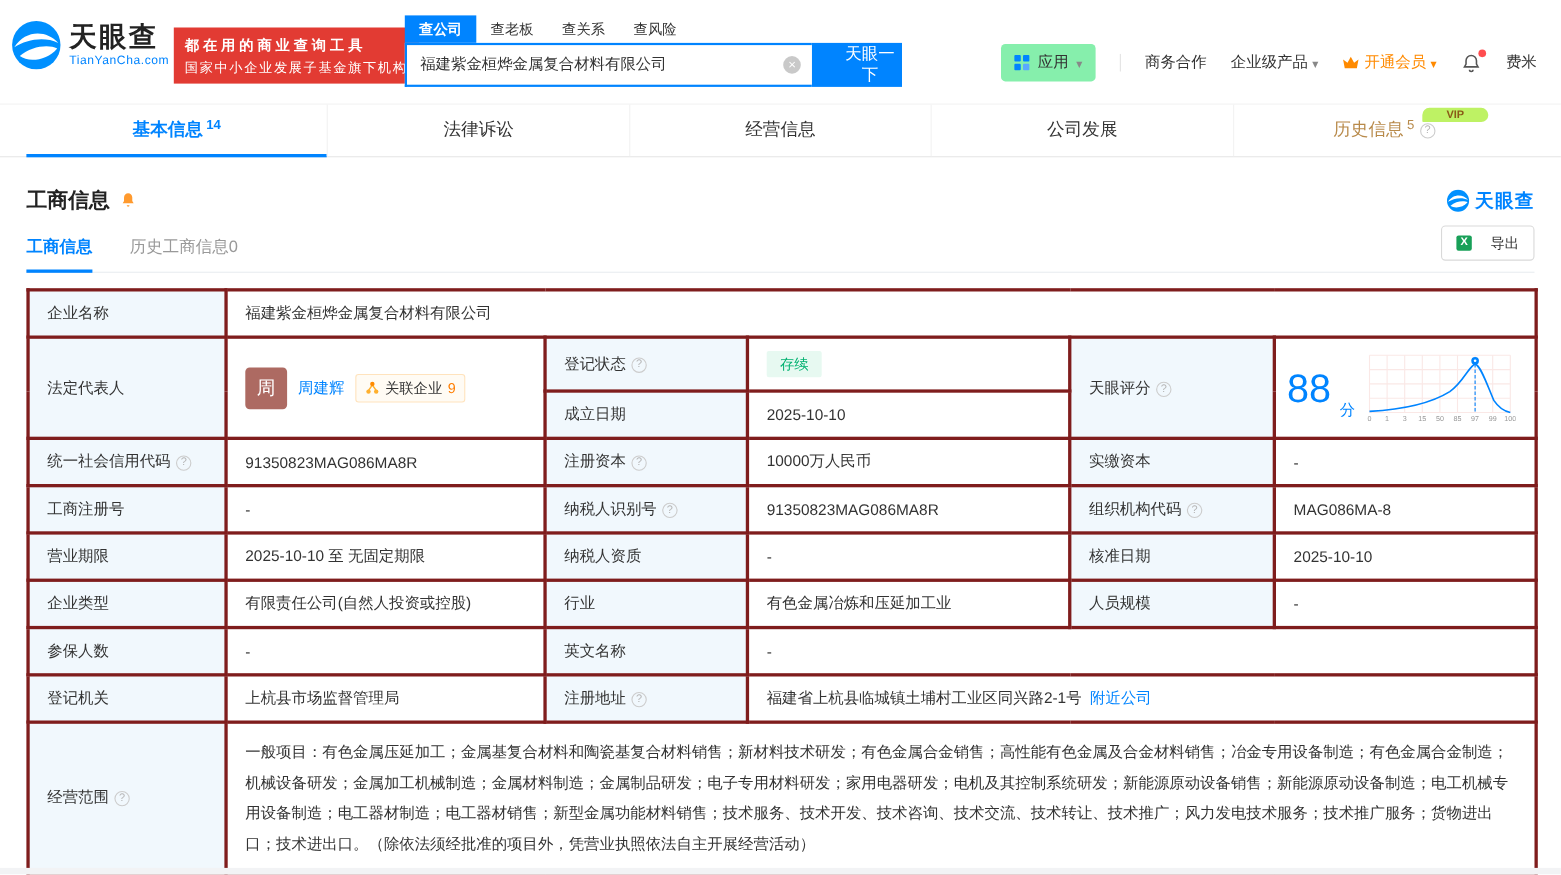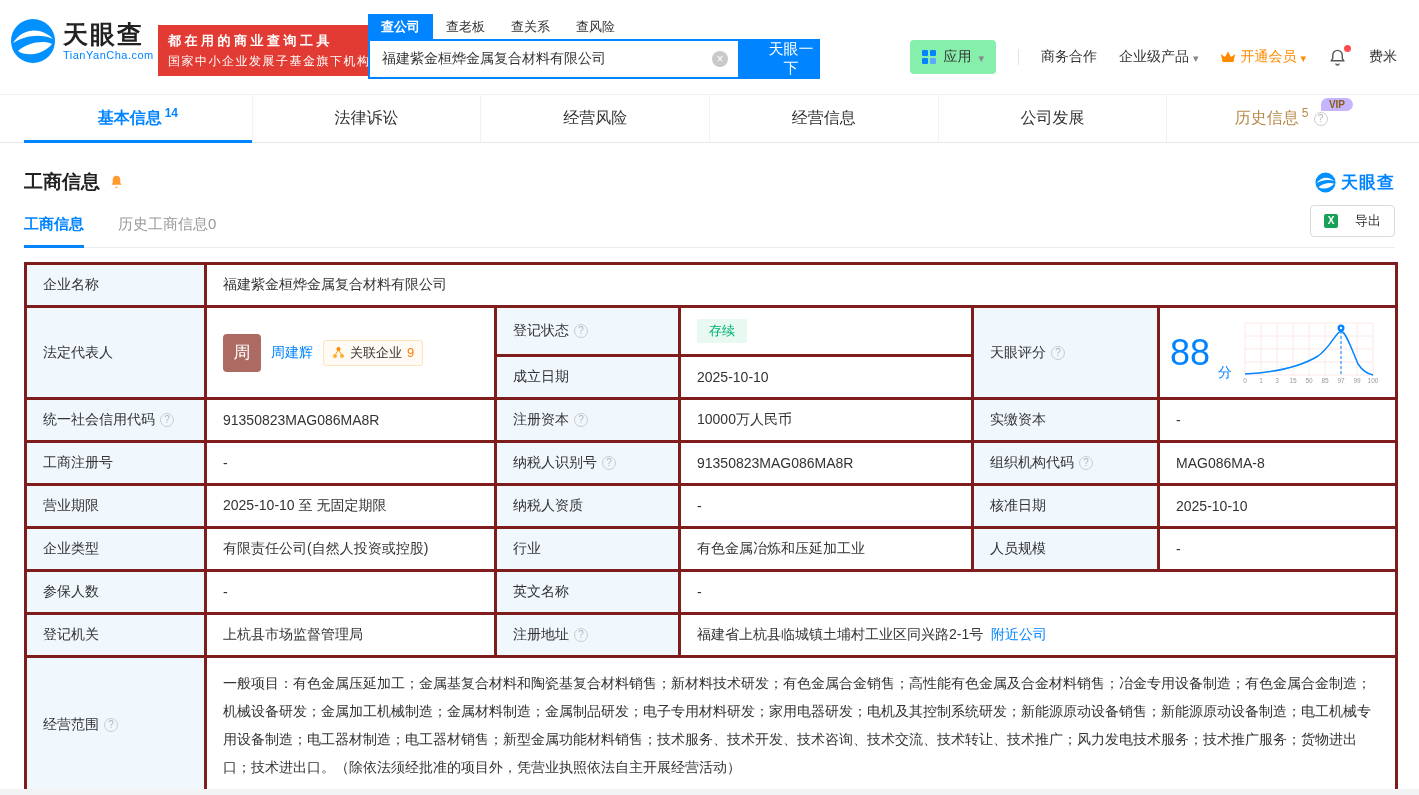--- a/index.html
+++ b/index.html
@@ -37,21 +37,21 @@
   .red-dot { position:absolute; top:-3px; right:-4px; width:7px; height:7px; border-radius:50%; background:#ff4d4f; }
   
   .main-tabs { display:flex; height:49px; border-top:1px solid #f0f0f0; border-bottom:1px solid #e7e7e7; padding:0 24px; }
   .main-tab { flex:1; position:relative; display:flex; align-items:center; justify-content:center; font-size:16px; color:#333; cursor:pointer; border-left:1px solid #f2f2f2; }
   .main-tab:first-child { border-left:none; }
   .main-tab.active { color:#0084ff; font-weight:bold; }
   .main-tab.active::after { content:""; position:absolute; left:0; right:0; bottom:-1px; height:3px; background:#0084ff; }
   .tab-count { font-size:12px; margin-left:3px; transform:translateY(-6px); color:#0084ff; }
   .main-tab.gold { color:#b88a4a; }
   .main-tab.gold .tab-count { color:#b88a4a; }
-  .vip-badge { position:absolute; top:3px; right:42px; background:#c4b5fd; color:#8a5b17; font-size:10px; font-weight:bold; padding:1px 8px; border-radius:7px 7px 7px 1px; }
+  .vip-badge { position:absolute; top:3px; right:42px; background:#bef264; color:#8a5b17; font-size:10px; font-weight:bold; padding:1px 22px; border-radius:7px 7px 7px 1px; }
   .q { display:inline-block; width:14px; height:14px; line-height:12px; text-align:center; border:1px solid #ccc; border-radius:50%; font-size:10px; color:#b5b5b5; margin-left:5px; vertical-align:1px; cursor:pointer; }
   .q::before { content:"?"; }
   
   .section-head { display:flex; align-items:center; margin:26px 24px 0; }
   .section-title { font-size:19px; font-weight:bold; color:#222; }
   .bell-orange { margin-left:9px; display:flex; cursor:pointer; }
   .brand-right { margin-left:auto; display:flex; align-items:center; gap:5px; }
   .brand-right .txt { font-size:17px; font-weight:bold; color:#0084ff; letter-spacing:1px; }
   .subtab-row { position:relative; display:flex; align-items:flex-end; margin:20px 24px 0; border-bottom:1px solid #e9edf0; }
   .subtab { font-size:15px; padding-bottom:13px; margin-right:34px; cursor:pointer; position:relative; color:#333; font-weight:bold; }
@@ -154,23 +154,20 @@
   </div>
 </header>
 
 <nav class="main-tabs">
   <div class="main-tab active">
     <span>基本信息</span>
     <span class="tab-count">14</span>
   </div>
   <div class="main-tab">
     <span>法律诉讼</span>
-  </div>
-  <div class="main-tab">
-    <span>经营风险</span>
   </div>
   <div class="main-tab">
     <span>经营信息</span>
   </div>
   <div class="main-tab">
     <span>公司发展</span>
   </div>
   <div class="main-tab gold">
     <span class="vip-badge">VIP</span>
     <span>历史信息</span>

